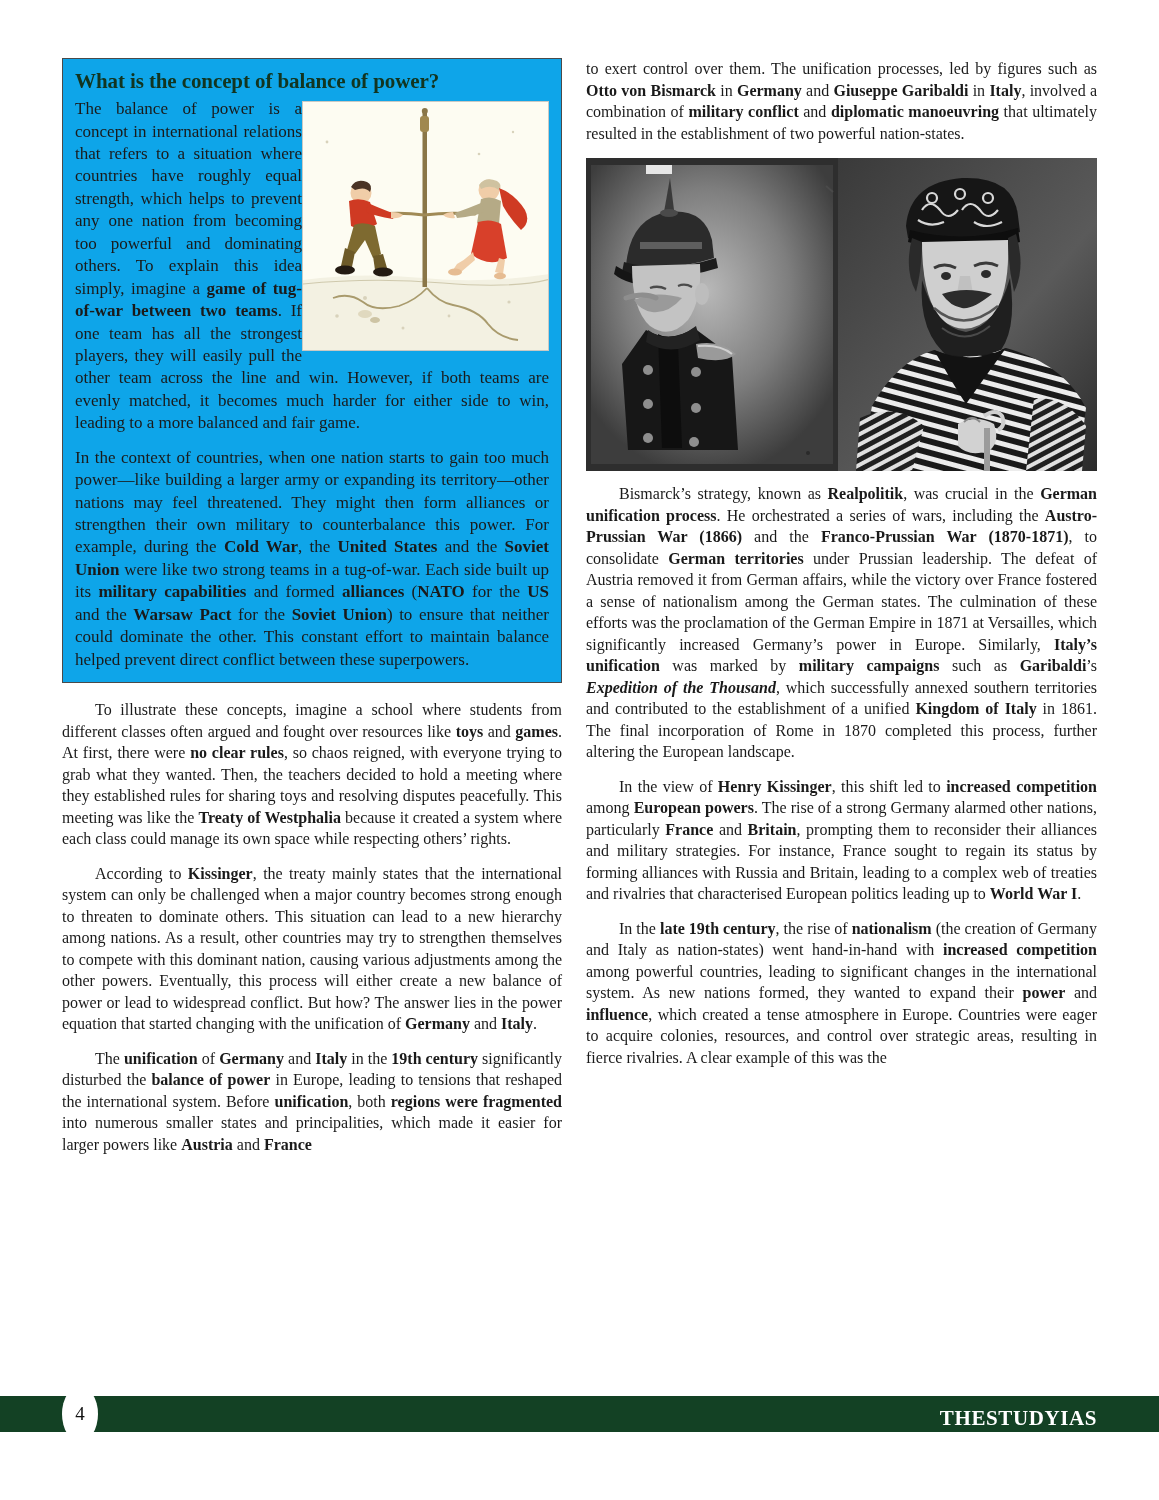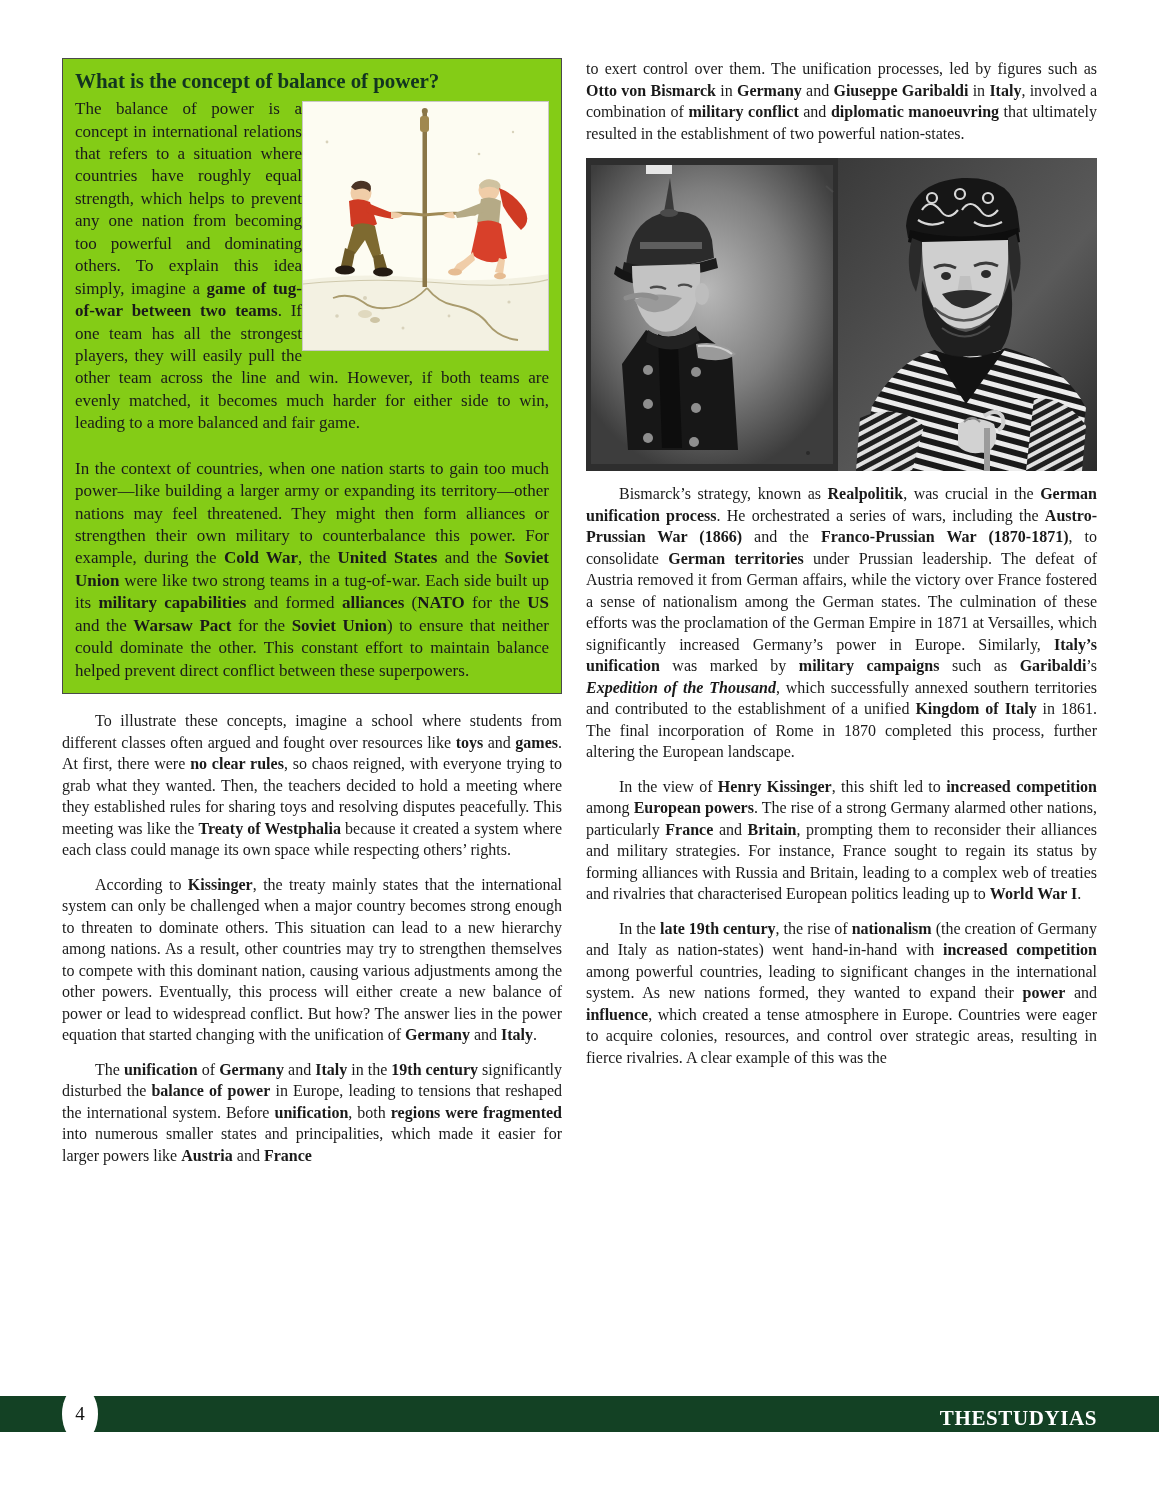--- a/index.html
+++ b/index.html
@@ -50,42 +50,42 @@
   }
   p.noindent { text-indent: 0; }
   p + p { margin-top: 13px; }
 
   b, strong { font-weight: bold; }
   i, em { font-style: italic; font-weight: bold; }
 
   
   .box {
     border: 1.5px solid #4a4a4a;
-    background: #84cc16;
+    background: #0ea5e9;
     padding: 10px 12px 11px 12px;
     box-sizing: border-box;
     width: 500px;
     margin-bottom: 16px;
     position: relative;
   }
   .box h2 {
     margin: 0 0 5px 0;
     font-size: 21px;
     font-weight: bold;
     color: #123520;
     line-height: 1.15;
     letter-spacing: -0.1px;
   }
   .box p {
     font-size: 17px;
     line-height: 1.32;
     text-indent: 0;
     font-family: Liberation Serif, serif;
   }
-  .box p + p { margin-top: 23px; }
+  .box p + p { margin-top: 12px; }
 
   
   .tug-figure {
     float: right;
     width: 247px;
     height: 250px;
     margin: 3px 0 5px 10px;
     border: 1px solid #c9c9c4;
     box-sizing: border-box;
     background: #fdfcf0;

